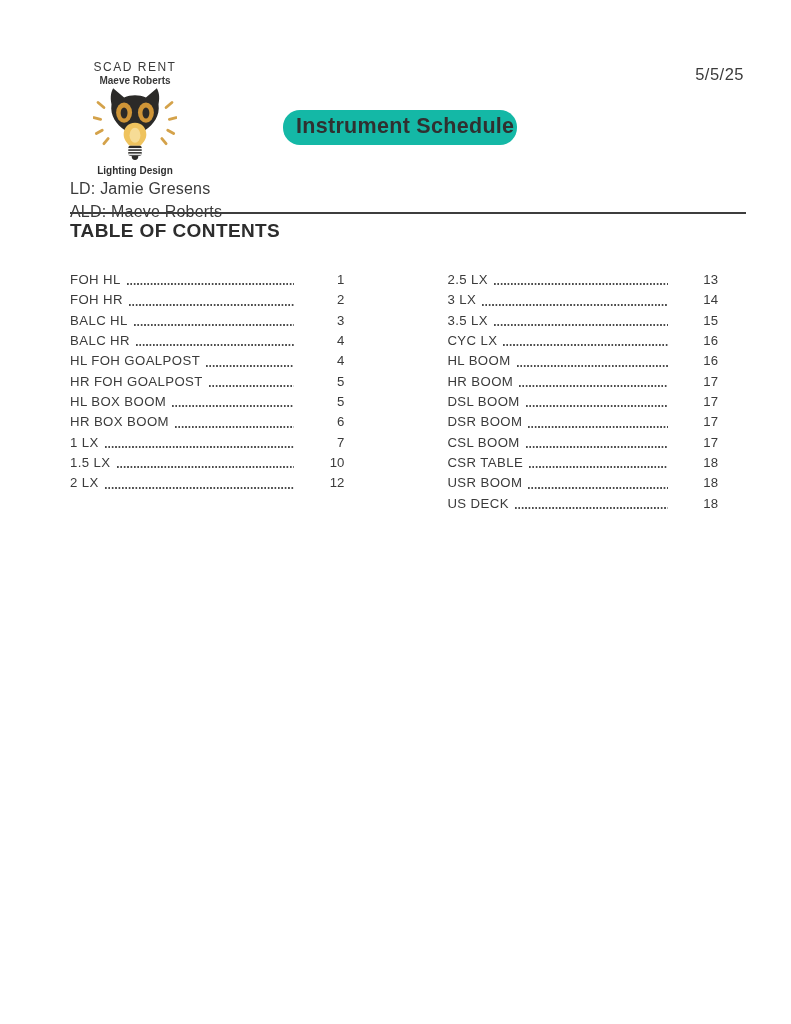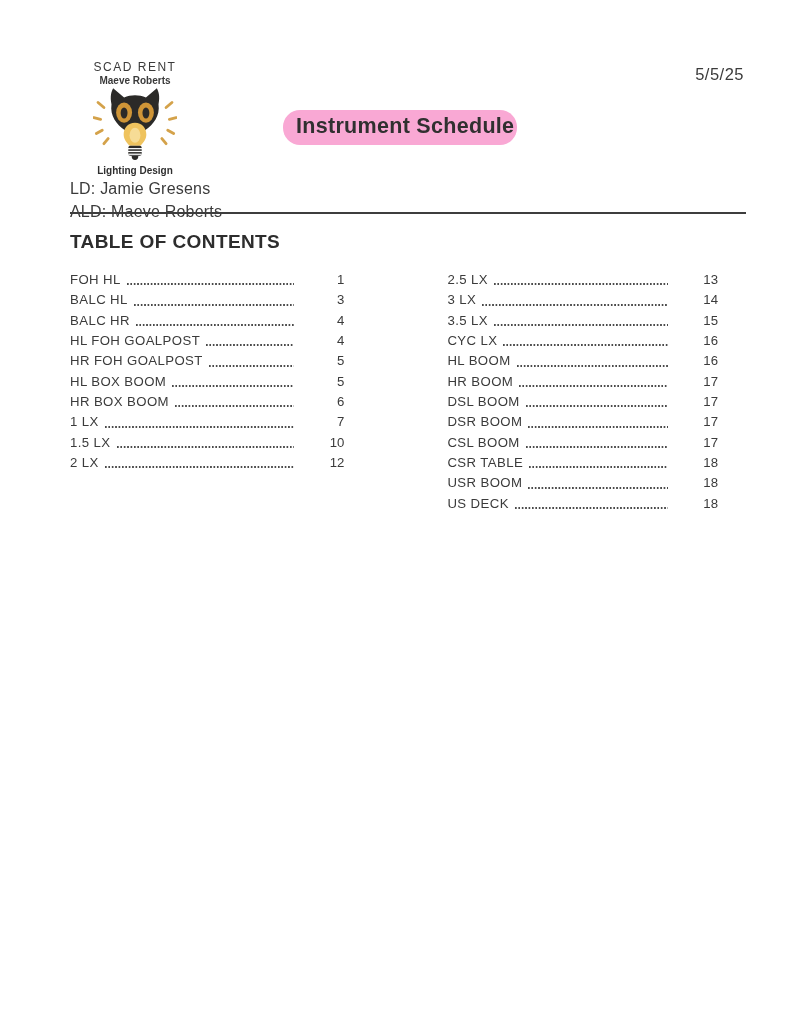--- a/index.html
+++ b/index.html
@@ -30,42 +30,42 @@
     font-size: 10px; font-weight: 700; color: #2f2f2f; margin-top: 0px;
   }
 
   .date {
     position: absolute; top: 65px; right: 47px;
     font-size: 16.5px; color: #3b3b3b; letter-spacing: 0.5px;
   }
 
   .title-box {
     position: absolute; left: 283px; top: 110px;
-    background: #f9a8d4;
+    background: #14b8a6;
     padding: 4px 3px 6px 13px;
     font-size: 21.5px; font-weight: 700; color: #303030;
     letter-spacing: 0.3px;
     white-space: nowrap;
     border-radius: 17px;
   }
 
   .credits {
     position: absolute; left: 70px; top: 178px;
     font-size: 16px; line-height: 1.42; color: #3b3b3b;
     letter-spacing: 0.2px;
   }
 
   .rule {
     position: absolute; left: 70px; top: 212px; width: 676px;
     border-top: 2px solid #3d3d3d;
   }
 
   
   .toc-heading {
-    position: absolute; left: 70px; top: 231px;
+    position: absolute; left: 70px; top: 220px;
     font-size: 19px; font-weight: 800; color: #2d2d2d;
     letter-spacing: 0.4px;
   }
   .toc {
     position: absolute; left: 70px; top: 270px; width: 648px;
     display: flex; column-gap: 103px;
   }
   .toc-col { width: 289px; }
   .toc-col-right { width: 285px; }
   .toc-row {
@@ -143,20 +143,25 @@
   <h1 class="toc-heading">TABLE OF CONTENTS</h1>
 
   <div class="toc">
     <div class="toc-col">
         <div class="toc-row">
           <span class="toc-label">FOH HL</span>
           <span class="toc-leader"></span>
           <span class="toc-page">1</span>
         </div>
         <div class="toc-row">
+          <span class="toc-label">FOH HR</span>
+          <span class="toc-leader"></span>
+          <span class="toc-page">2</span>
+        </div>
+        <div class="toc-row">
           <span class="toc-label">BALC HL</span>
           <span class="toc-leader"></span>
           <span class="toc-page">3</span>
         </div>
         <div class="toc-row">
           <span class="toc-label">BALC HR</span>
           <span class="toc-leader"></span>
           <span class="toc-page">4</span>
         </div>
         <div class="toc-row">

